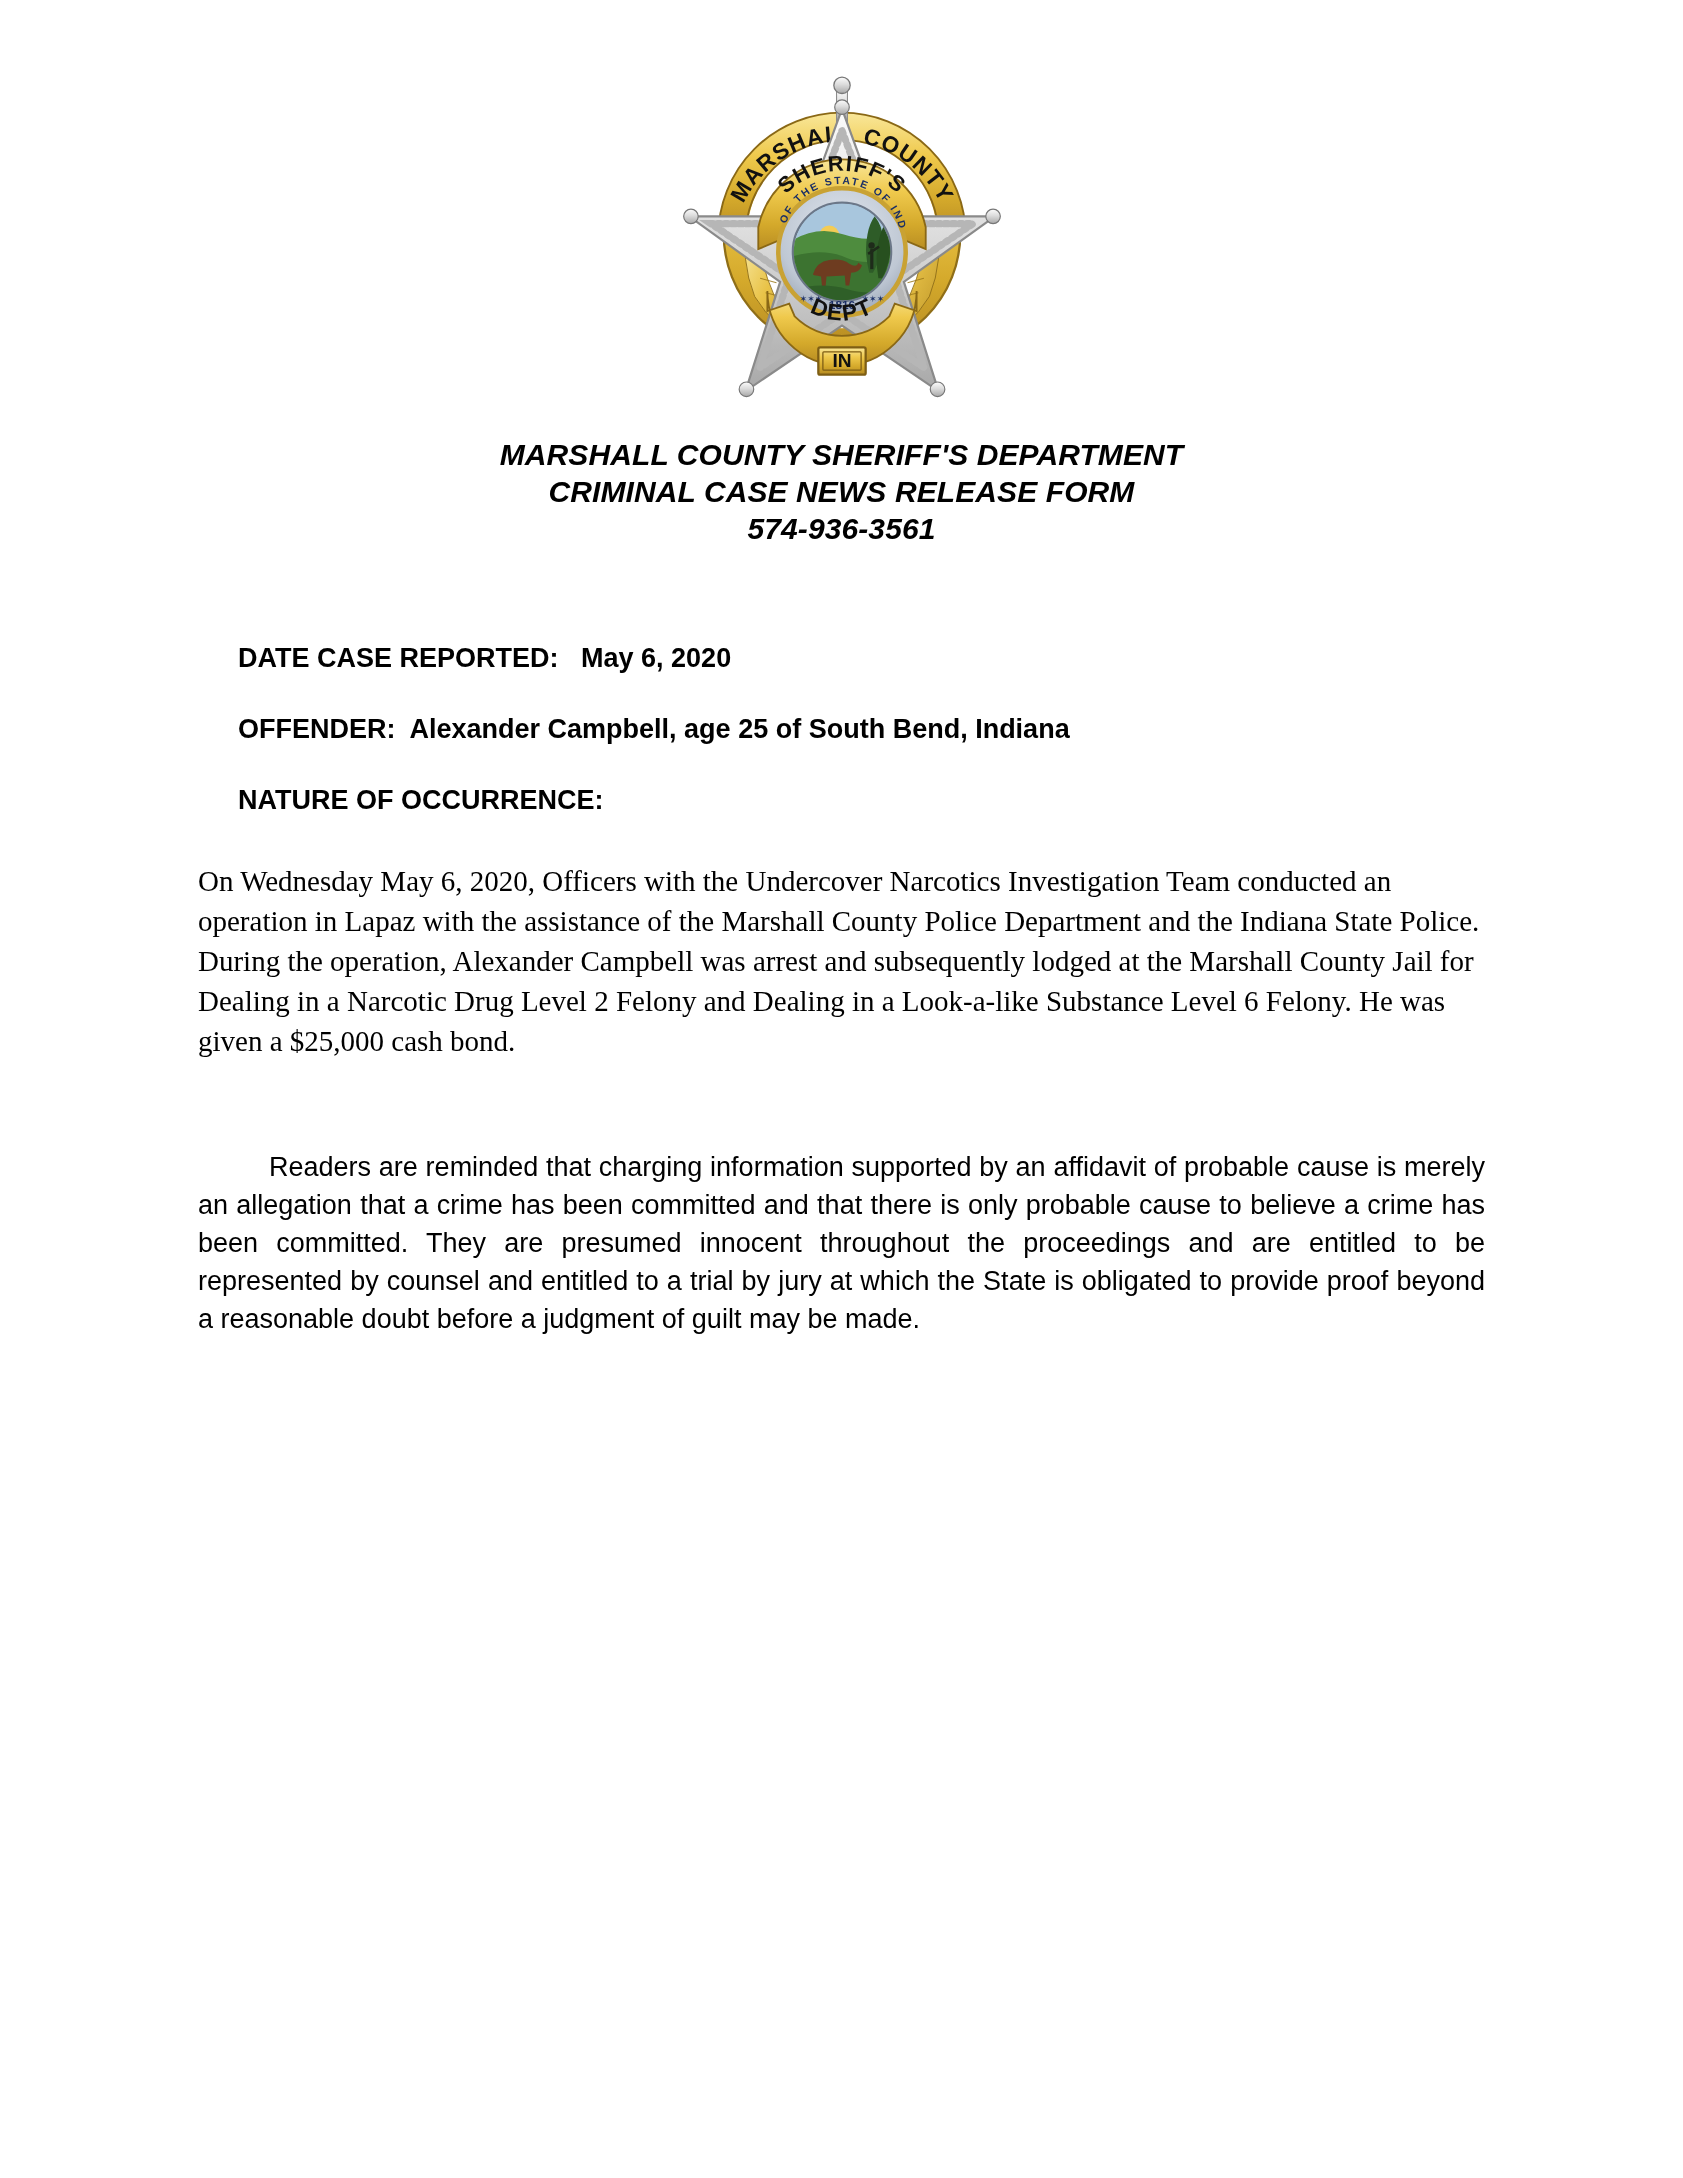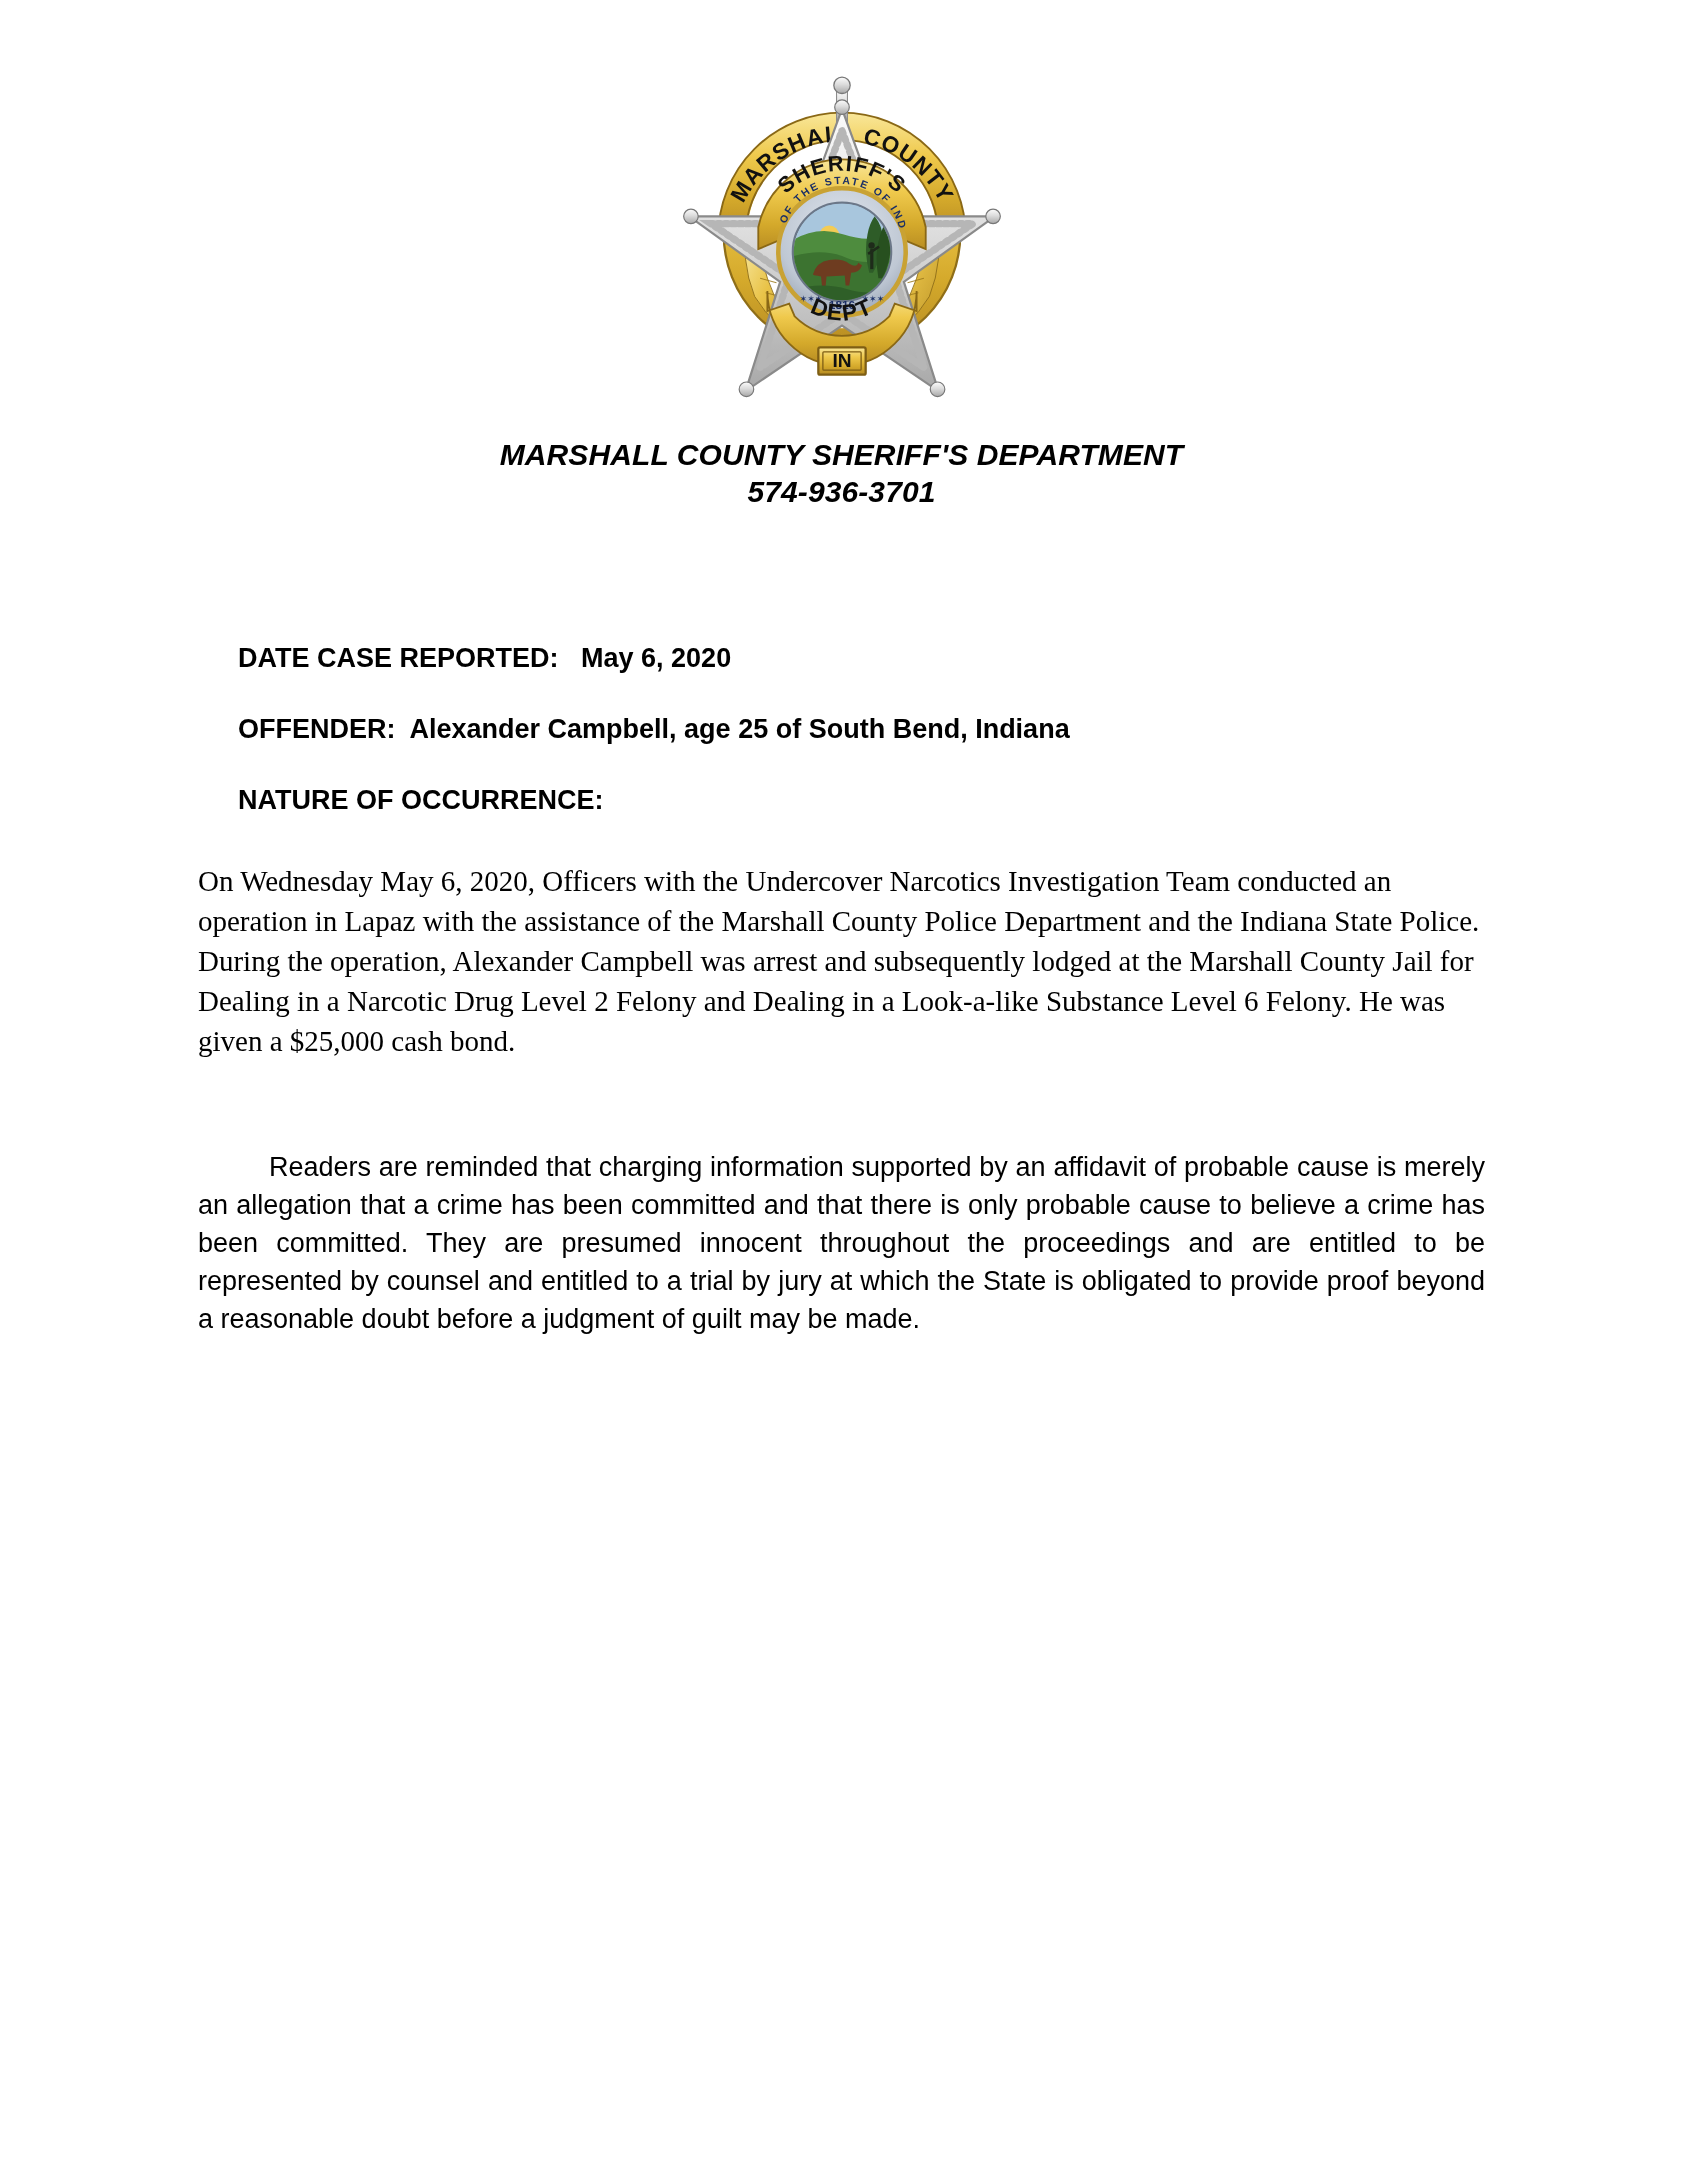--- a/index.html
+++ b/index.html
@@ -229,21 +229,22 @@
       <g>
         <rect x="174" y="340" width="52" height="30" rx="2" fill="url(#goldGrad)" stroke="#7E5E14" stroke-width="2.5"></rect>
         <rect x="179" y="345" width="42" height="20" rx="1" fill="none" stroke="#7E5E14" stroke-width="1.4"></rect>
         <text x="200" y="362" text-anchor="middle" font-family="'Liberation Sans', sans-serif" font-size="21" font-weight="bold" fill="#111111">IN</text>
       </g>
     </svg>
   </div>
 
   <div class="heading">
     <div>MARSHALL COUNTY SHERIFF'S DEPARTMENT</div>
-    <div>574-936-3701</div>
+    <div>CRIMINAL CASE NEWS RELEASE FORM</div>
+    <div>574-936-3561</div>
   </div>
 
   <div class="content">
 
     <div class="field-row"><span class="label">DATE CASE REPORTED:</span><span class="gap">   </span><span class="value">May 6, 2020</span></div>
 
 
 
     <div class="field-row"><span class="label">OFFENDER:</span><span class="gap">  </span><span class="value">Alexander Campbell, age 25 of South Bend, Indiana</span></div>
 

